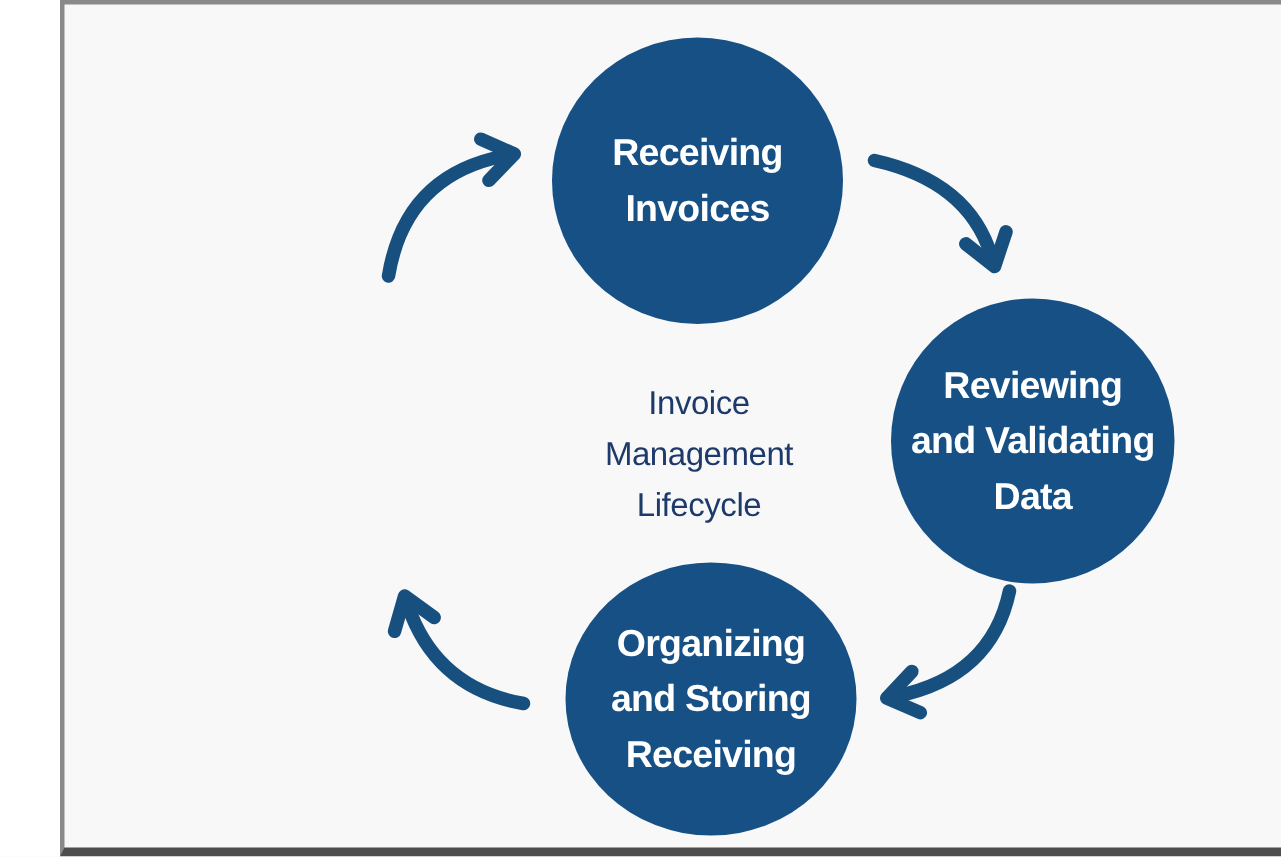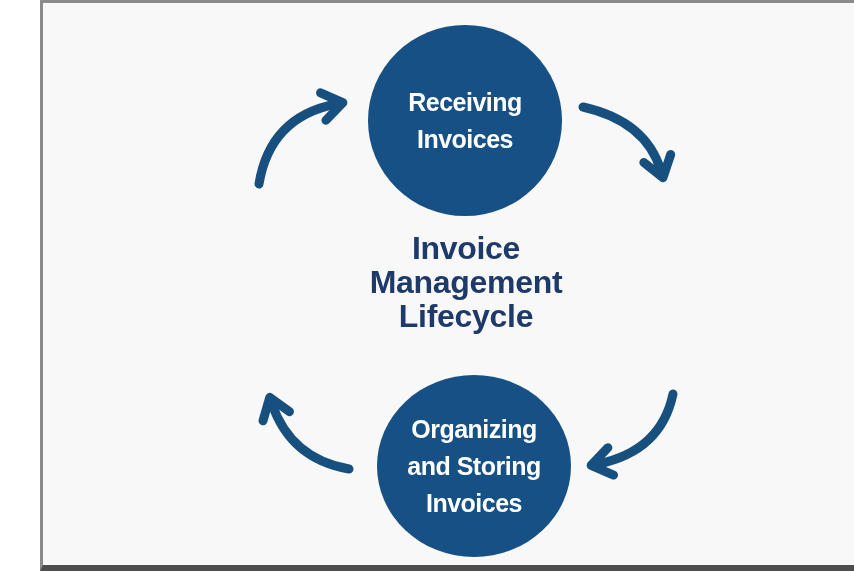--- a/index.html
+++ b/index.html
@@ -58,25 +58,25 @@
     font-size: 25px;
     font-weight: 600;
     letter-spacing: -0.5px;
     line-height: 37px;
     text-align: center;
     white-space: pre;
   }
   .diagram-title {
     position: absolute;
     left: 318px;
-    top: 228px;
+    top: 249px;
     width: 210px;
     color: var(--title-text);
-    font-size: 32px;
-    font-weight: 700;
+    font-size: 22px;
+    font-weight: 400;
     letter-spacing: -0.3px;
     line-height: 34px;
     text-align: center;
     white-space: pre;
   }
 </style>
 </head>
 <body>
 
 <div class="frame">
@@ -92,25 +92,30 @@
       <path class="arrow-shaft" marker-end="url(#head)" d="M 540 104 Q 603 118 618 168"></path>
       <path class="arrow-shaft" marker-end="url(#head)" d="M 630 391 Q 618 448 555 461"></path>
       <path class="arrow-shaft" marker-end="url(#head)" d="M 306 466 Q 248 456 229 401"></path>
     </svg>
 
     <div class="circle circle-top">
       <span class="stage-label">Receiving
 Invoices</span>
     </div>
 
+    <div class="circle circle-right">
+      <span class="stage-label">Reviewing
+and Validating
+Data</span>
+    </div>
 
     <div class="circle circle-bottom">
       <span class="stage-label">Organizing
 and Storing
-Invoices</span>
+Receiving</span>
     </div>
 
 
     <div class="diagram-title">Invoice
 Management
 Lifecycle</div>
 
   </div>
 </div>
 

